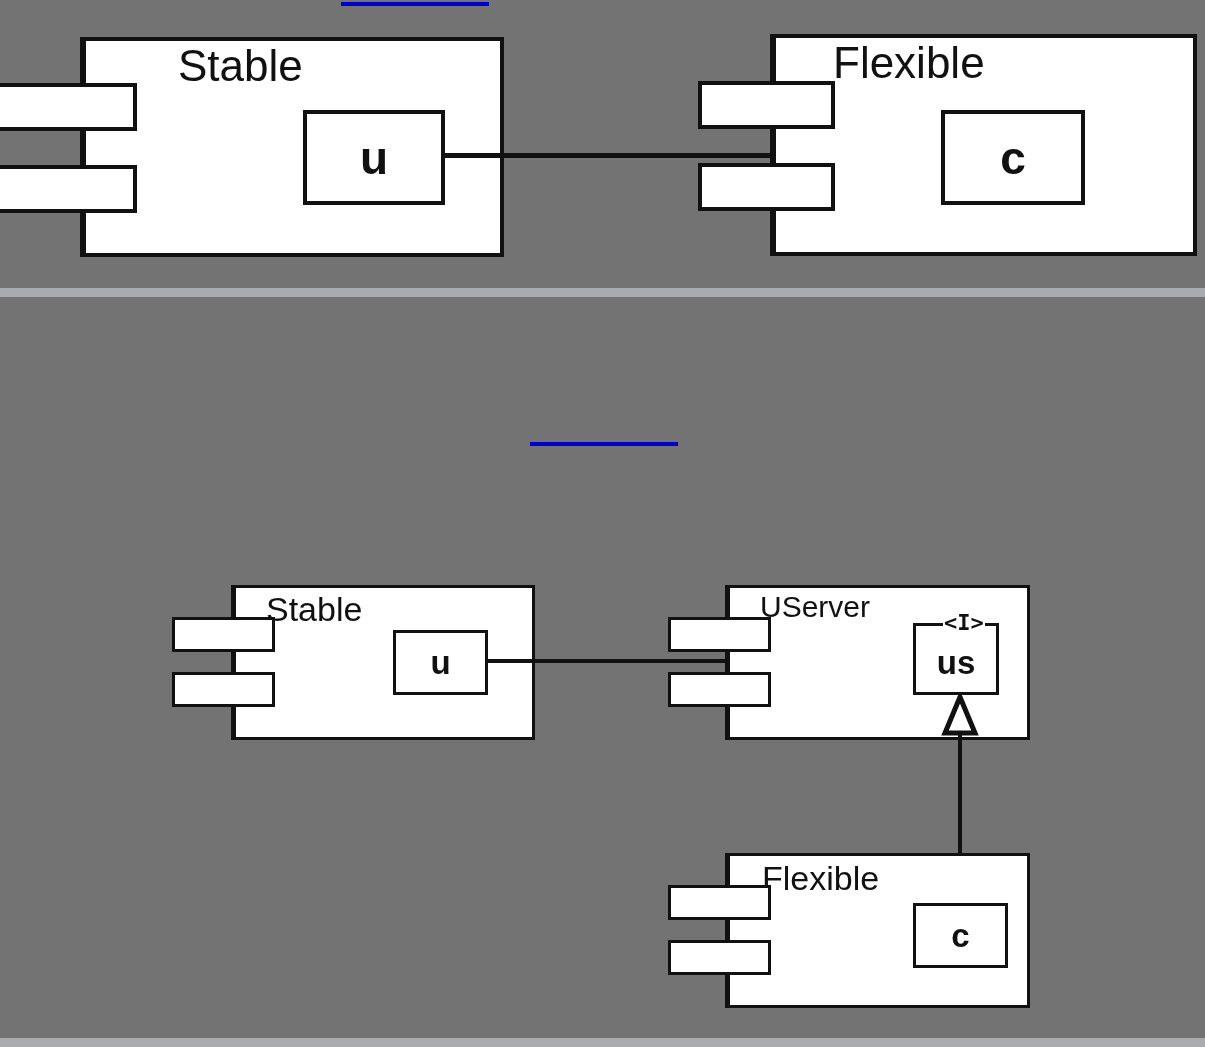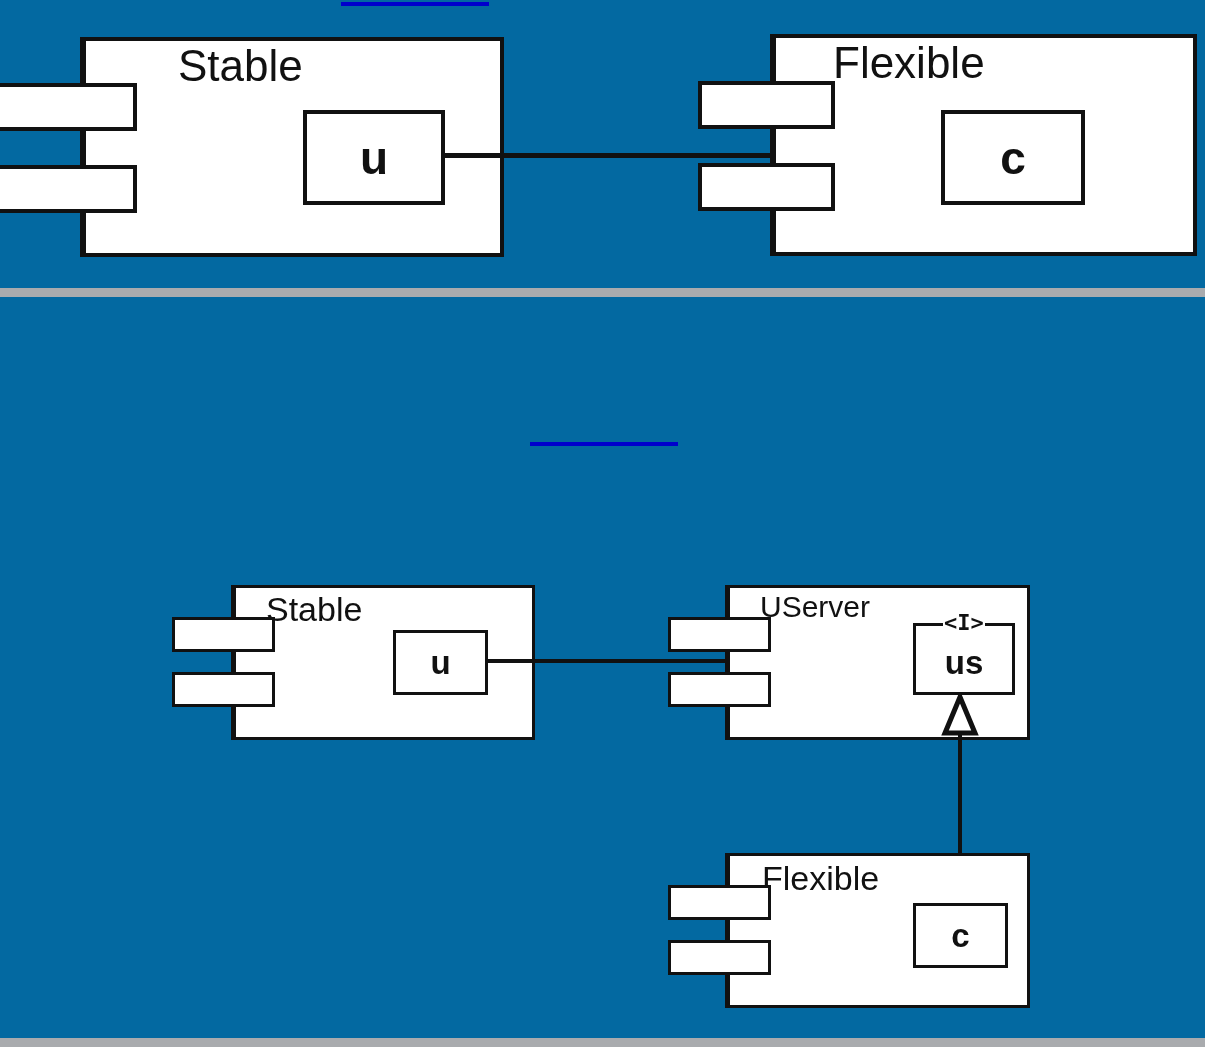--- a/index.html
+++ b/index.html
@@ -8,21 +8,21 @@
     padding: 0;
     background: #ffffff;
   }
   body {
     font-family: "Liberation Sans", sans-serif;
   }
   #page {
     position: relative;
     width: 1205px;
     height: 1047px;
-    background: #0369a1;
+    background: #737373;
     overflow: hidden;
     text-decoration: underline;
   }
 
   
   .rule {
     position: absolute;
     background: #a9abae;
   }
   .link-underline {
@@ -186,21 +186,21 @@
     </div>
 
     <div class="component-frame thin" style="left:727px; top:585px; width:303px; height:155px;"></div>
 
     <div class="component-name" style="left:760px; top:592px; font-size:30px;">UServer</div>
 
     <div class="port-spine" style="left:725px; top:585px; width:4px; height:155px;"></div>
     <div class="port-rect thin" style="left:668px; top:617px; width:103px; height:35px;"></div>
     <div class="port-rect thin" style="left:668px; top:672px; width:103px; height:35px;"></div>
 
-    <div class="element-box thin" style="left:913px; top:623px; width:102px; height:72px;">
+    <div class="element-box thin" style="left:913px; top:623px; width:86px; height:72px;">
       <span class="element-label" style="font-size:33px; margin-top:6px;">us</span>
     </div>
     <div class="stereotype" style="left:943px; top:612px; font-size:22px;">&lt;I&gt;</div>
 
     <div class="conn-v" style="left:958px; top:730px; width:4px; height:180px;"></div>
 
     <div class="tri-up" style="left:938px; top:694px; width:44px; height:42px;">
       <svg width="44" height="42" viewBox="0 0 44 42">
         <path d="M 22 3 L 37 39 L 7 39 Z" fill="#ffffff" stroke="#111111" stroke-width="5" stroke-linejoin="miter"></path>
       </svg>

